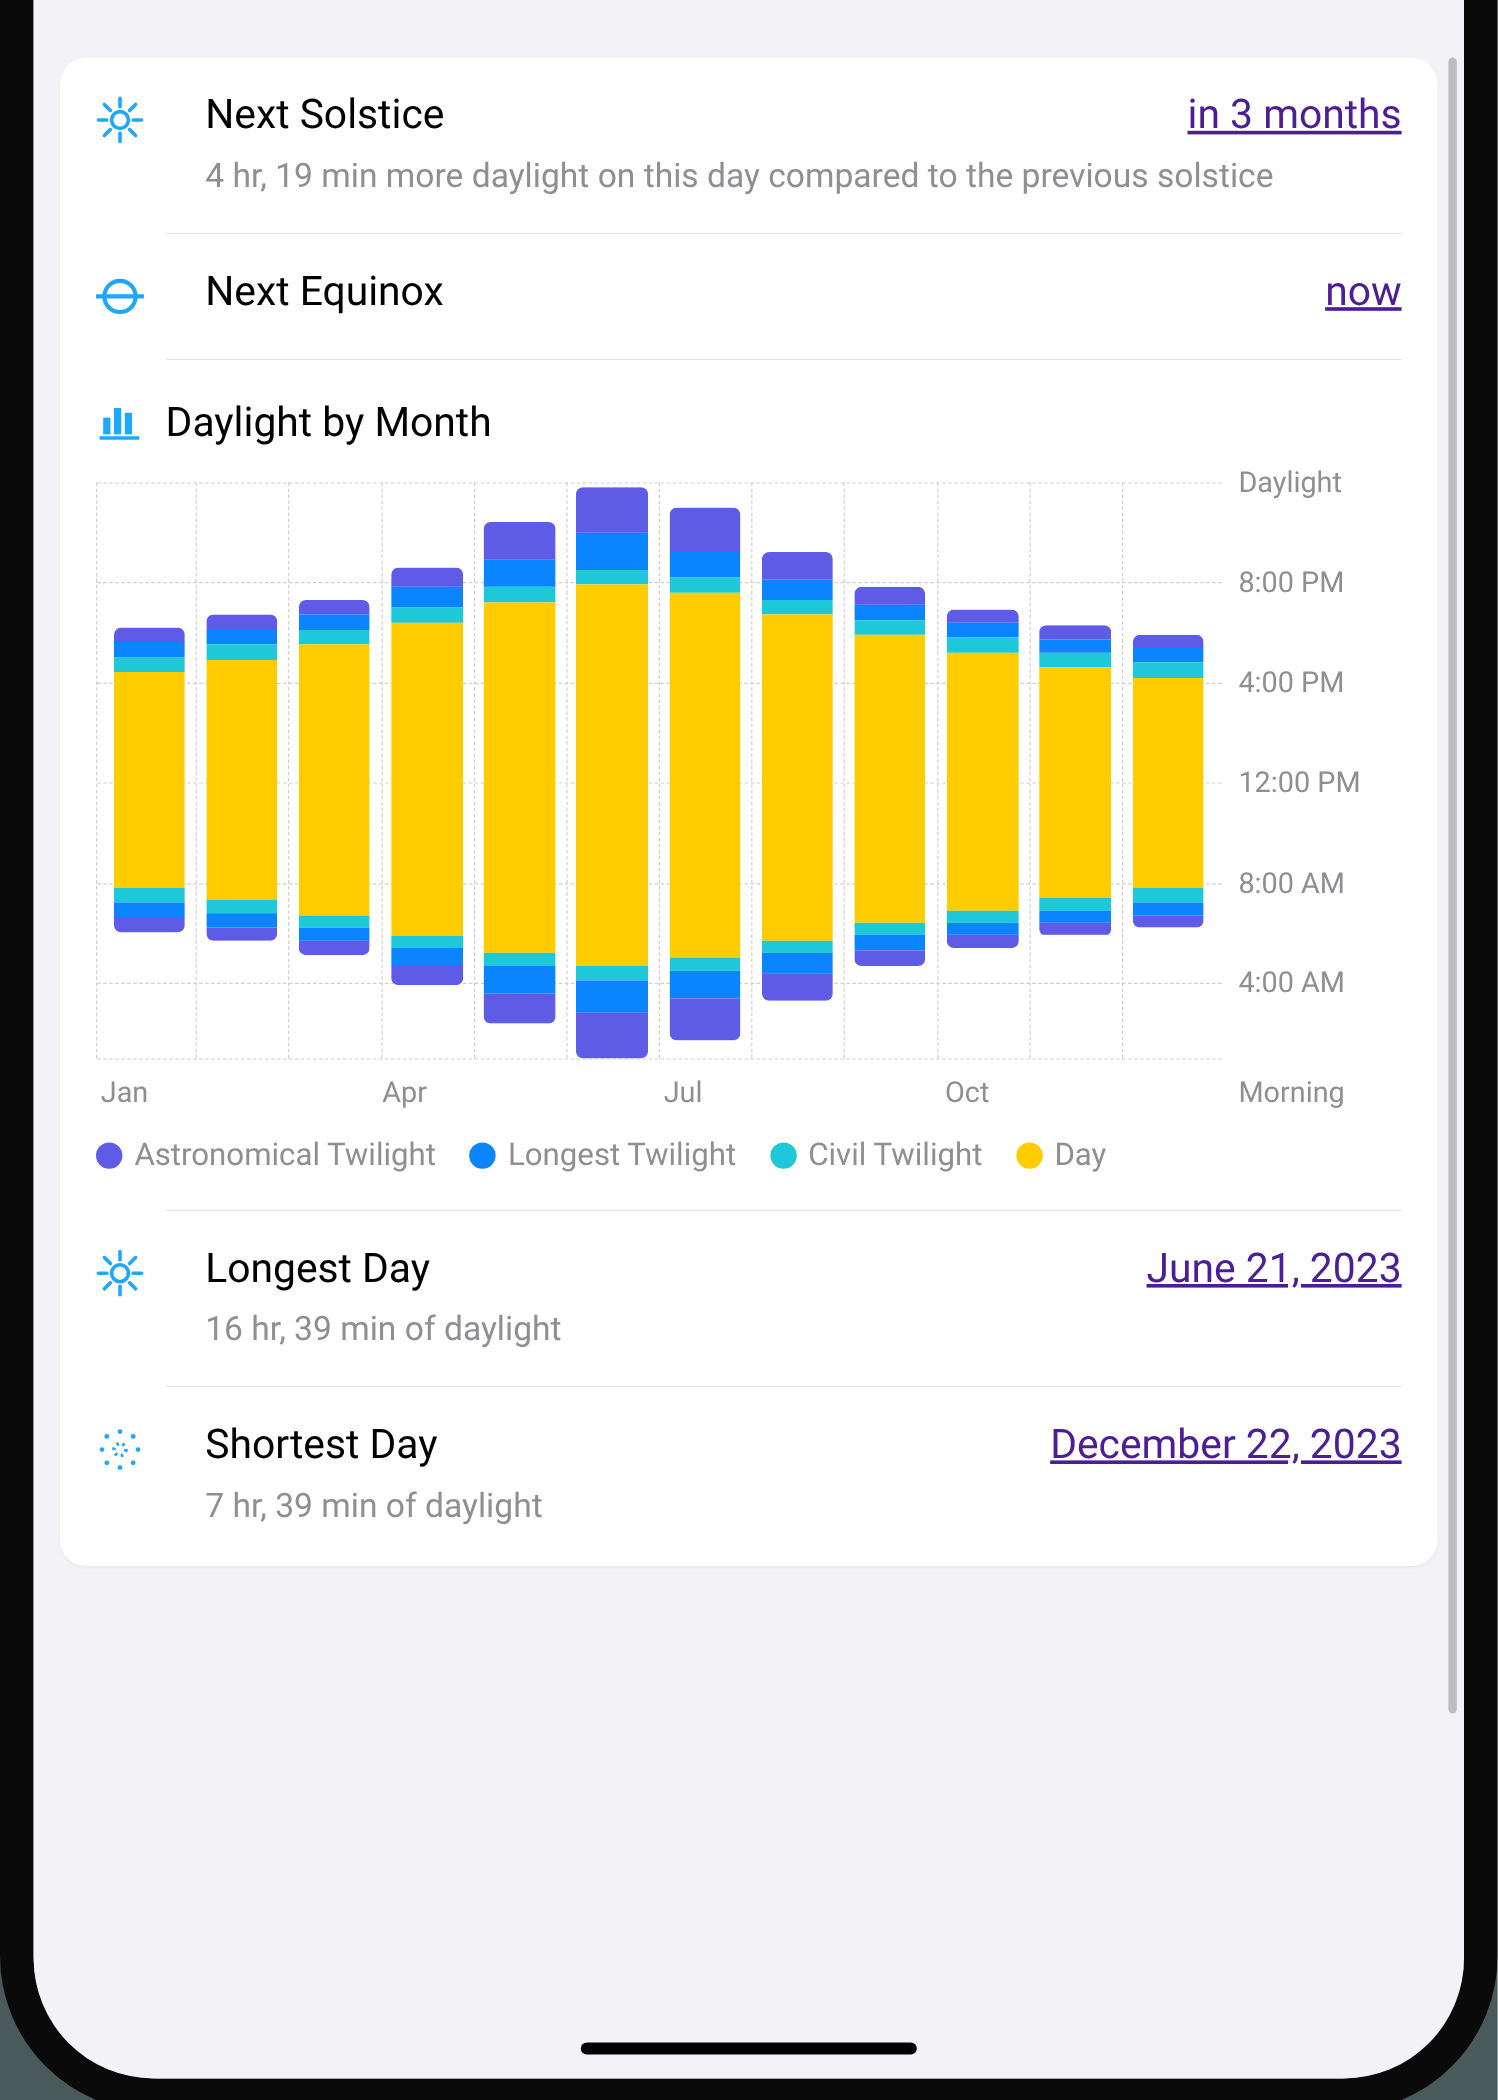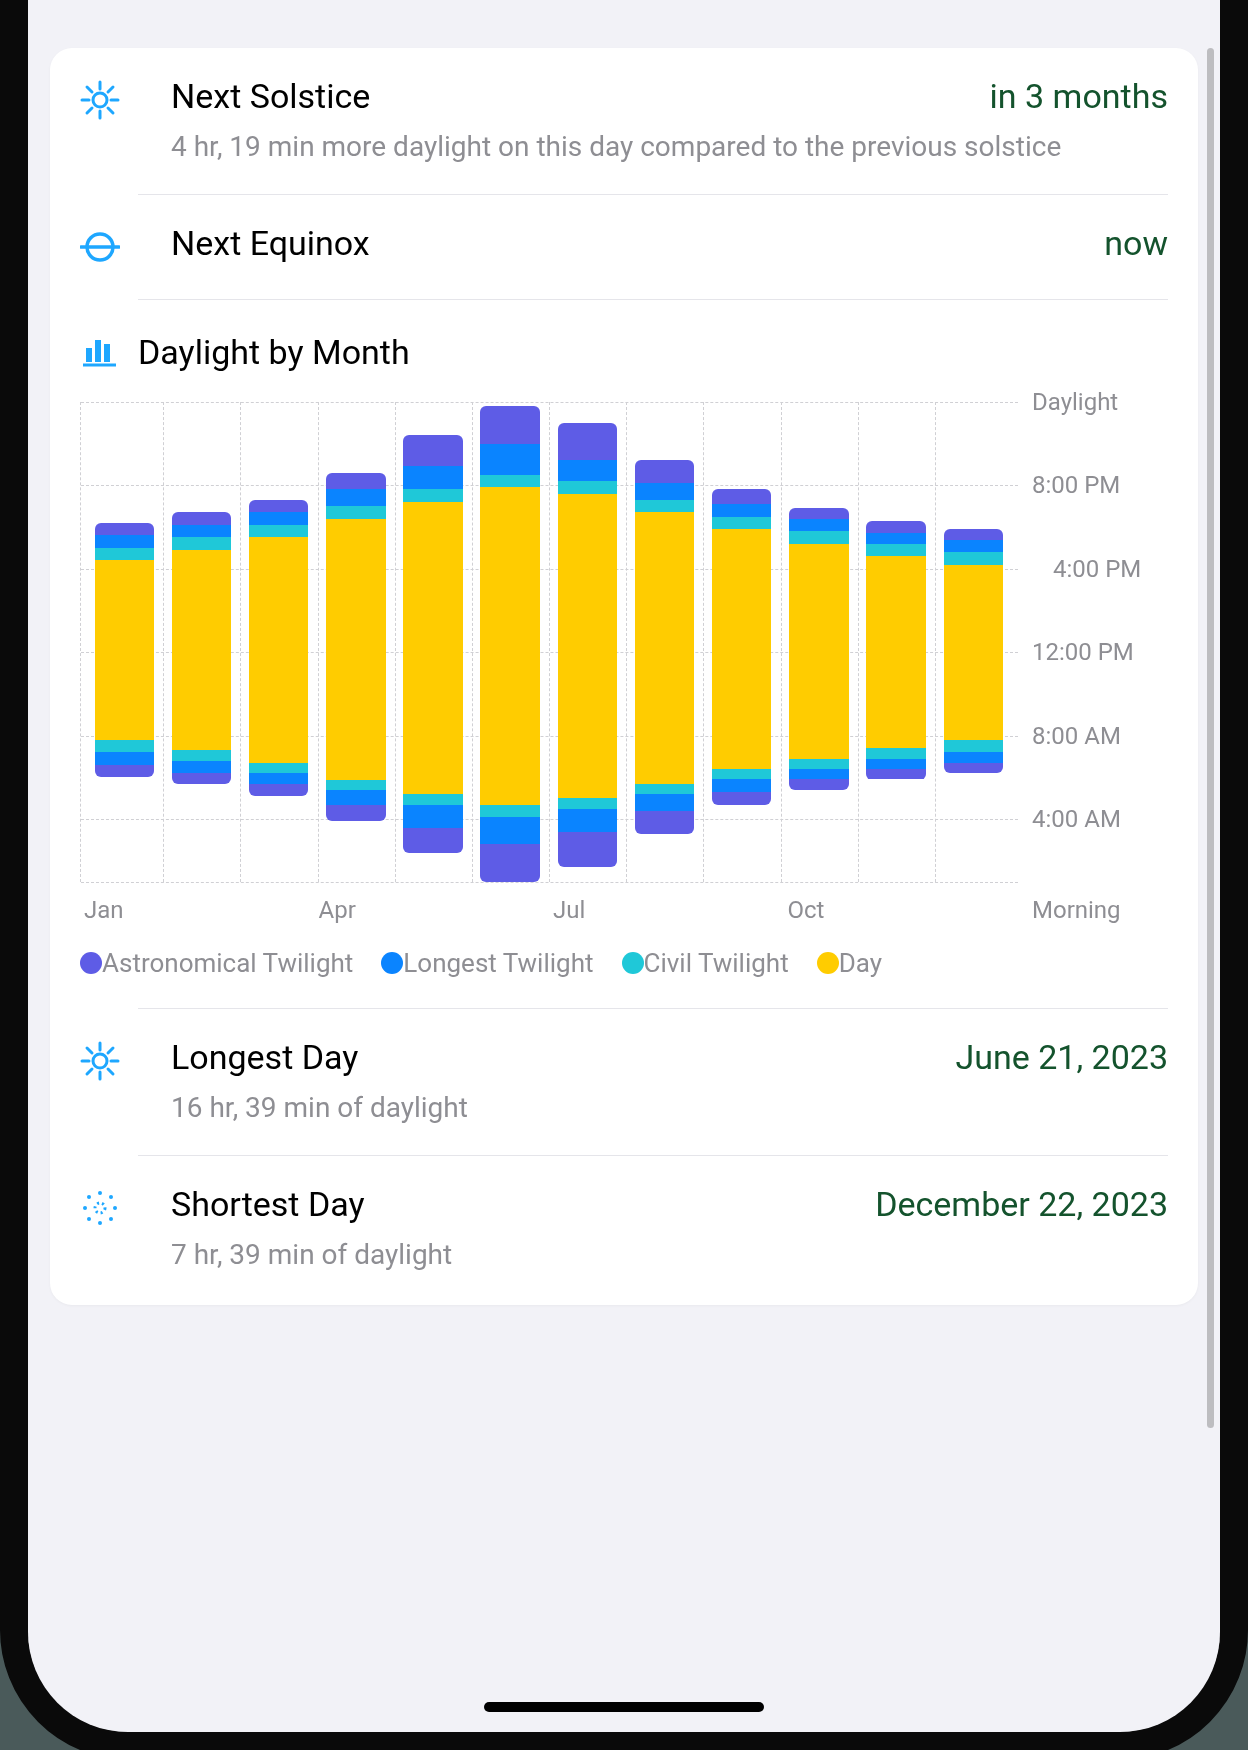--- a/index.html
+++ b/index.html
@@ -60,22 +60,23 @@
     gap: 12px;
   }
   .row-title {
     font-size: 34px;
     font-weight: 400;
     color: #000;
   }
   .row-value {
     font-size: 34px;
     font-weight: 400;
-    color: #14532d;
+    color: #4c1d95;
     white-space: nowrap;
+    text-decoration: underline;
   }
   .row-sub {
     font-size: 28px;
     color: #8e8e93;
     margin-top: 12px;
     line-height: 1.35;
   }
   .divider-full {
     border-top: 1px solid #e5e5ea;
     margin-left: 58px;
@@ -149,21 +150,21 @@
     font-size: 24px; color: #8e8e93;
     padding-left: 4px;
   }
   .x-label.blank { visibility: hidden; }
   .legend {
     display: flex; flex-wrap: wrap;
     gap: 10px 28px;
     margin-top: 24px;
     font-size: 26px; color: #8e8e93;
   }
-  .legend-item { display: flex; align-items: center; }
+  .legend-item { display: flex; align-items: center; gap: 10px; }
   .swatch { width: 22px; height: 22px; border-radius: 50%; }
   
   .home-indicator {
     position: absolute;
     bottom: 20px; left: 50%;
     transform: translateX(-50%);
     width: 280px; height: 10px;
     background: #000;
     border-radius: 10px;
   }
@@ -380,21 +381,21 @@
                     <div class="seg c-civil" style="height: 5.12821%;"></div>
                     <div class="seg c-naut" style="height: 4.2735%;"></div>
                     <div class="seg c-astro" style="height: 4.2735%;"></div>
                   </div>
                 </div>
               </div>
             </div>
           <div class="y-labels" id="y-labels">
               <div class="y-label" style="top: 0px;">Daylight</div>
               <div class="y-label" style="top: 83.4783px;">8:00 PM</div>
-              <div class="y-label" style="top: 166.957px; margin-left: 21px;">4:00 PM</div>
+              <div class="y-label" style="top: 166.957px;">4:00 PM</div>
               <div class="y-label" style="top: 250.435px;">12:00 PM</div>
               <div class="y-label" style="top: 333.913px;">8:00 AM</div>
               <div class="y-label" style="top: 417.391px;">4:00 AM</div>
               <div class="y-label" style="top: 508px; text-align: right;">Morning</div>
             </div>
         </div>
 
         <div class="x-labels" id="x-labels">
             <div class="x-label">Jan</div>
             <div class="x-label blank">.</div>

